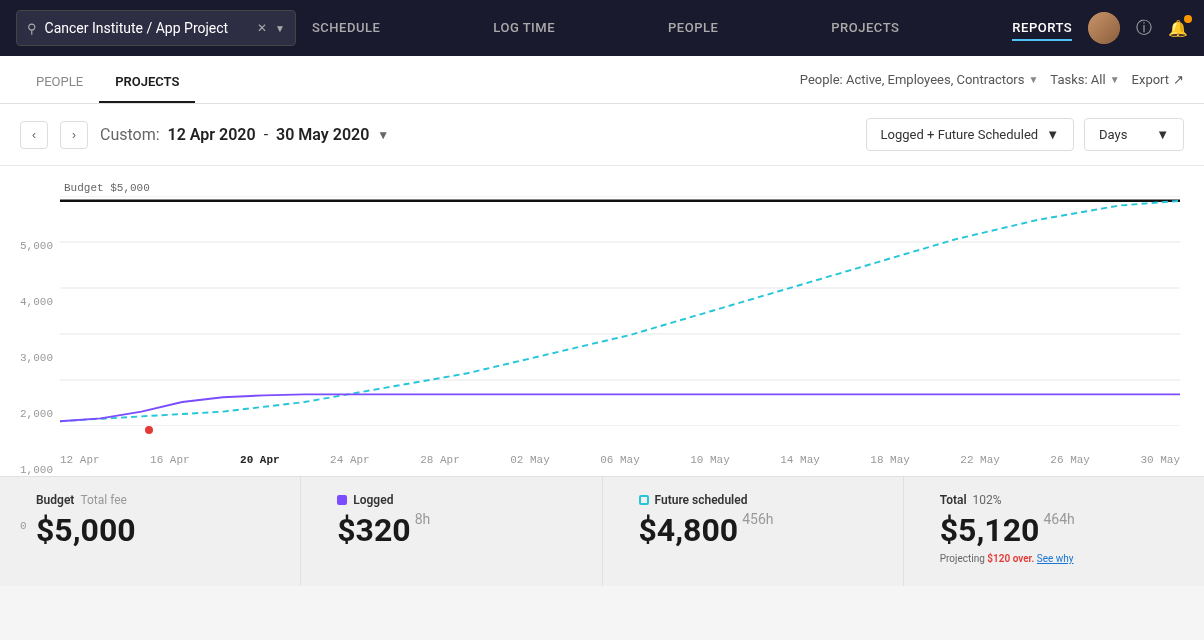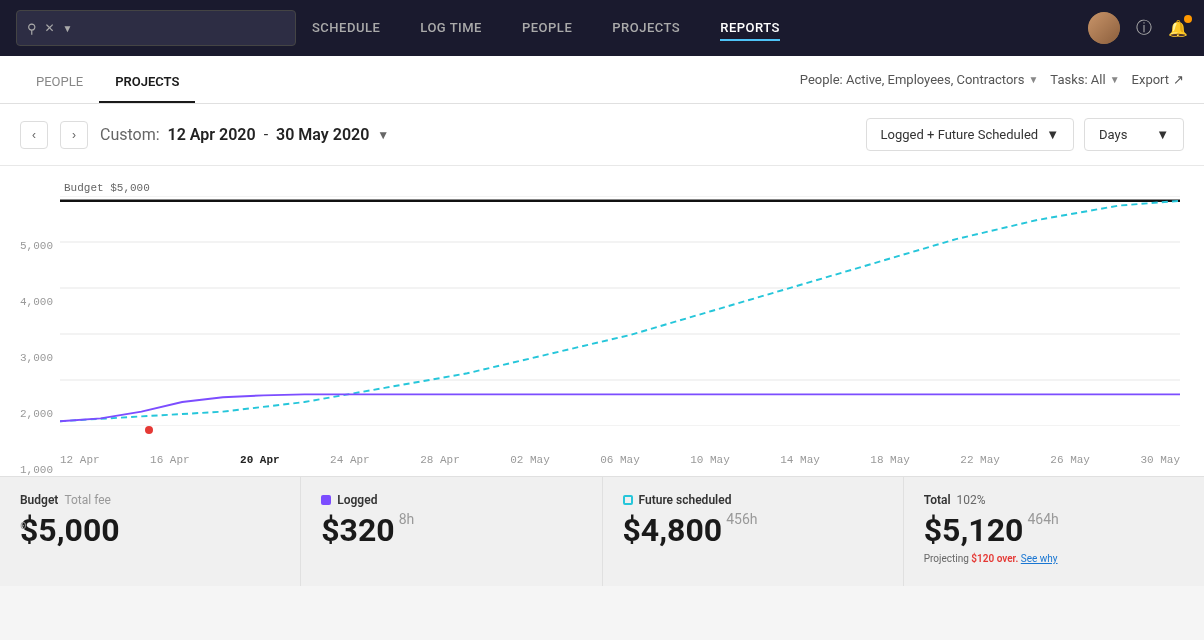--- a/index.html
+++ b/index.html
@@ -24,21 +24,21 @@
       height: 36px;
       width: 280px;
       gap: 8px;
       color: #fff;
       font-size: 14px;
     }
     .search-icon { color: #aaa; font-size: 13px; }
     .search-text { flex: 1; color: #fff; font-size: 14px; }
     .search-x { color: #aaa; cursor: pointer; font-size: 12px; }
     .search-chevron { color: #aaa; font-size: 10px; }
-    .nav-links { flex: 1; display: flex; justify-content: flex-start; gap: 40px; }
+    .nav-links { flex: 1; display: flex; justify-content: space-between; gap: 40px; }
     .nav-link { color: #aaa; font-size: 13px; font-weight: 500; text-decoration: none; letter-spacing: 0.5px; cursor: pointer; padding: 4px 0; }
     .nav-link.active { color: #fff; border-bottom: 2px solid #4fc3f7; }
     .nav-right { display: flex; align-items: center; gap: 16px; }
     .avatar { width: 32px; height: 32px; border-radius: 50%; background: #8b6b4a; overflow: hidden; display: flex; align-items: center; justify-content: center; }
     .avatar-img { width: 100%; height: 100%; background: linear-gradient(135deg, #c9956a, #8b5e3c); border-radius: 50%; }
     .help-icon { color: #aaa; font-size: 16px; cursor: pointer; }
     .notif-icon { color: #aaa; font-size: 16px; cursor: pointer; position: relative; }
     .notif-badge { position: absolute; top: -4px; right: -4px; background: #ff9800; border-radius: 50%; width: 8px; height: 8px; }
 
     
@@ -95,21 +95,21 @@
     
     .stats-row {
       background: #f5f5f5;
       display: flex;
       height: 110px;
       border-top: 1px solid #e0e0e0;
     }
     .stat-card {
       flex: 1;
       background: #f0f0f0;
-      padding: 16px 20px;
+      padding: 16px 36px;
       border-right: 1px solid #e0e0e0;
     }
     .stat-card:last-child { border-right: none; }
     .stat-label { font-size: 12px; color: #666; margin-bottom: 4px; display: flex; align-items: center; gap: 6px; }
     .stat-label-main { font-weight: 600; color: #333; }
     .stat-label-sub { color: #999; font-weight: 400; }
     .stat-value { font-size: 32px; font-weight: 700; color: #1a1a1a; display: flex; align-items: flex-start; gap: 4px; }
     .stat-unit { font-size: 14px; color: #999; font-weight: 400; }
     .stat-note { font-size: 10px; color: #666; margin-top: 4px; }
     .over-amount { color: #e53935; font-weight: 600; }
@@ -117,20 +117,21 @@
     .legend-dot { width: 10px; height: 10px; border-radius: 2px; display: inline-block; }
     .legend-dot-logged { background: #7c4dff; }
     .legend-dot-future { width: 10px; height: 10px; border: 2px solid #26c6da; display: inline-block; background: transparent; }
   </style>
 </head>
 <body>
 
 <nav class="top-nav">
   <div class="search-box">
     <span class="search-icon">⚲</span>
+    <span class="search-text">Cancer Institute / App Project</span>
     <span class="search-x">✕</span>
     <span class="search-chevron">▼</span>
   </div>
   <div class="nav-links">
     <span class="nav-link">SCHEDULE</span>
     <span class="nav-link">LOG TIME</span>
     <span class="nav-link">PEOPLE</span>
     <span class="nav-link">PROJECTS</span>
     <span class="nav-link active">REPORTS</span>
   </div>

